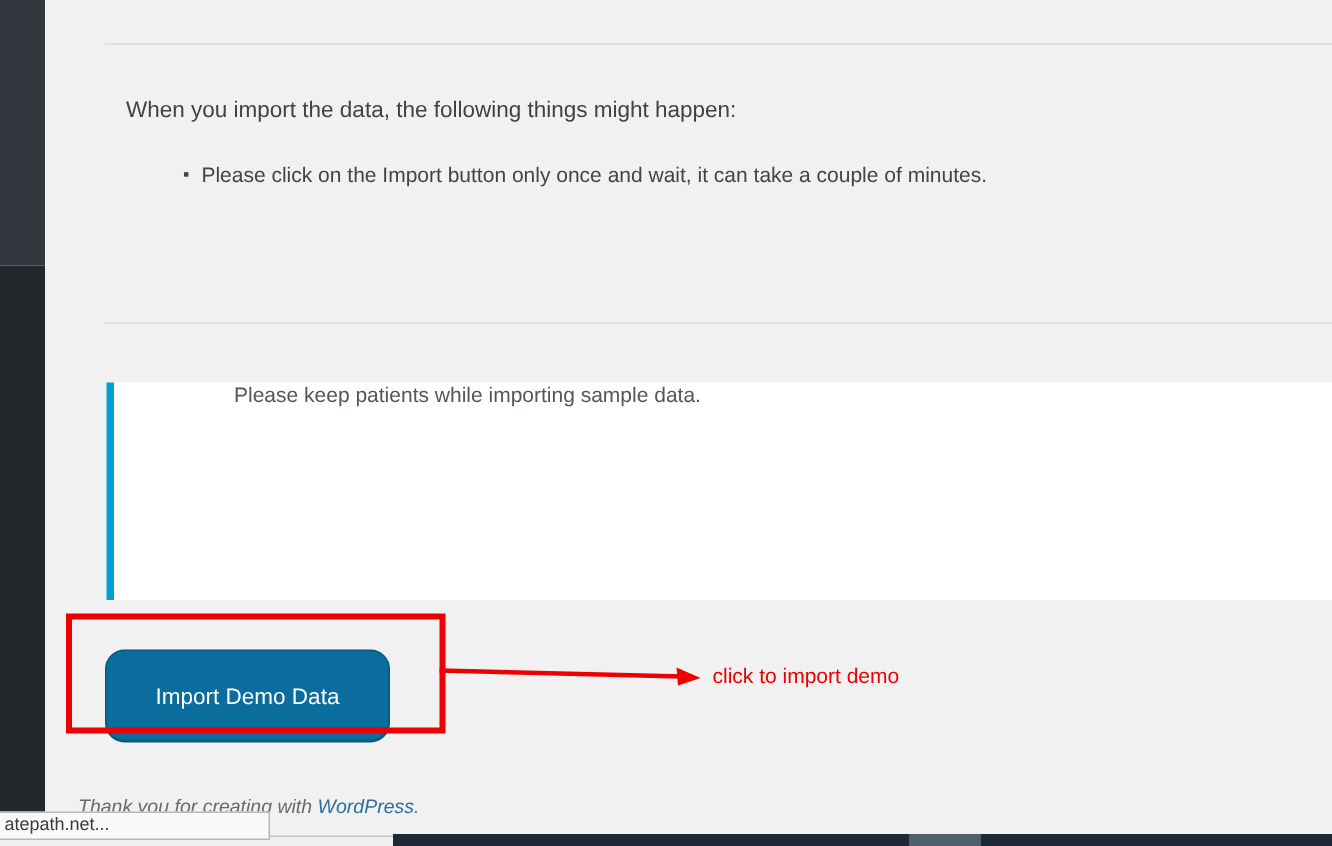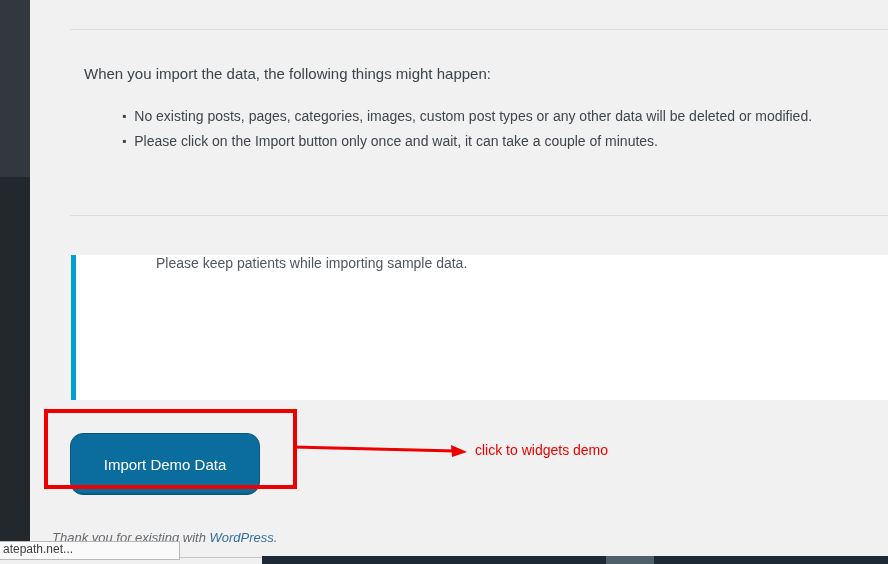--- a/index.html
+++ b/index.html
@@ -84,42 +84,41 @@
 <div class="abs sidebar">
   <div class="abs sidebar-top"></div>
   <div class="abs sidebar-bottom"></div>
 </div>
 
 <div class="abs divider divider-top"></div>
 
 <div class="abs intro">When you import the data, the following things might happen:</div>
 
 <ul class="abs notes">
-  <li>No existing posts, pages, categories, images, custom post types or any other data will be deleted or modified.</li>
   <li>Please click on the Import button only once and wait, it can take a couple of minutes.</li>
 </ul>
 
 <div class="abs divider divider-mid"></div>
 
 <div class="abs notice">
   <span class="notice-text">Please keep patients while importing sample data.</span>
 </div>
 
 <button class="abs import-btn">Import Demo Data</button>
 
 <div class="abs anno-rect"></div>
 
 <svg class="abs anno-arrow" viewBox="0 0 184 24" xmlns="http://www.w3.org/2000/svg">
   <line x1="0" y1="9" x2="162" y2="13" stroke="#ec0000" stroke-width="3"></line>
   <polygon points="174,14 158,7 159,19" fill="#ec0000"></polygon>
 </svg>
 
-<div class="abs anno-label">click to widgets demo</div>
+<div class="abs anno-label">click to import demo</div>
 
-<div class="abs footer"><span>Thank you for existing with </span><a>WordPress</a><span>.</span></div>
+<div class="abs footer"><span>Thank you for creating with </span><a>WordPress</a><span>.</span></div>
 
 <div class="abs status-bubble">
   <span>atepath.net...</span>
 </div>
 
 <div class="abs strip-left"></div>
 <div class="abs strip-right">
   <div class="strip-segment"></div>
 </div>
 

